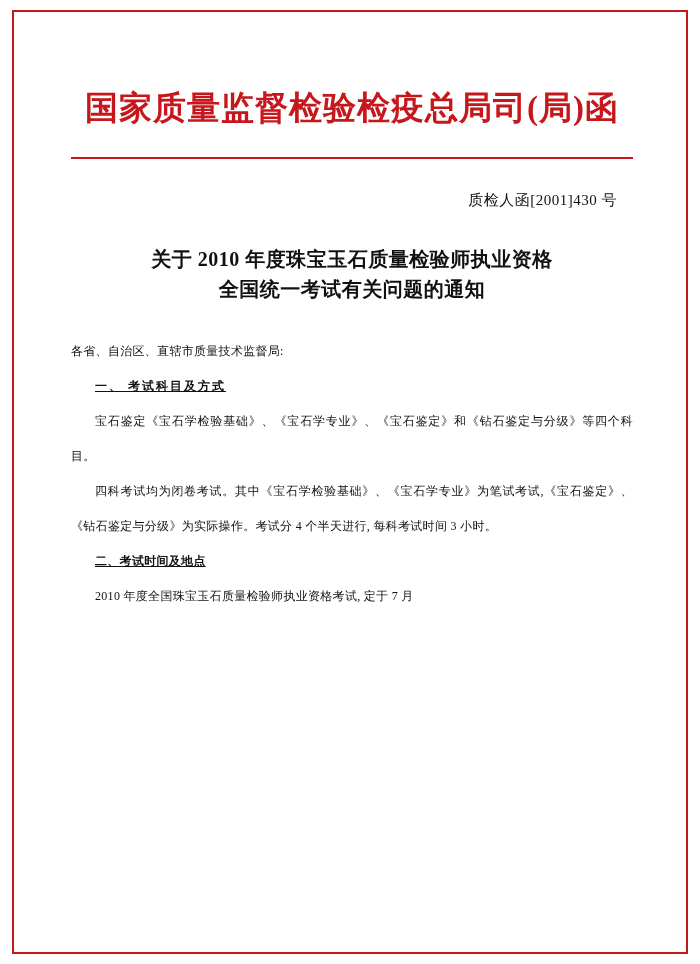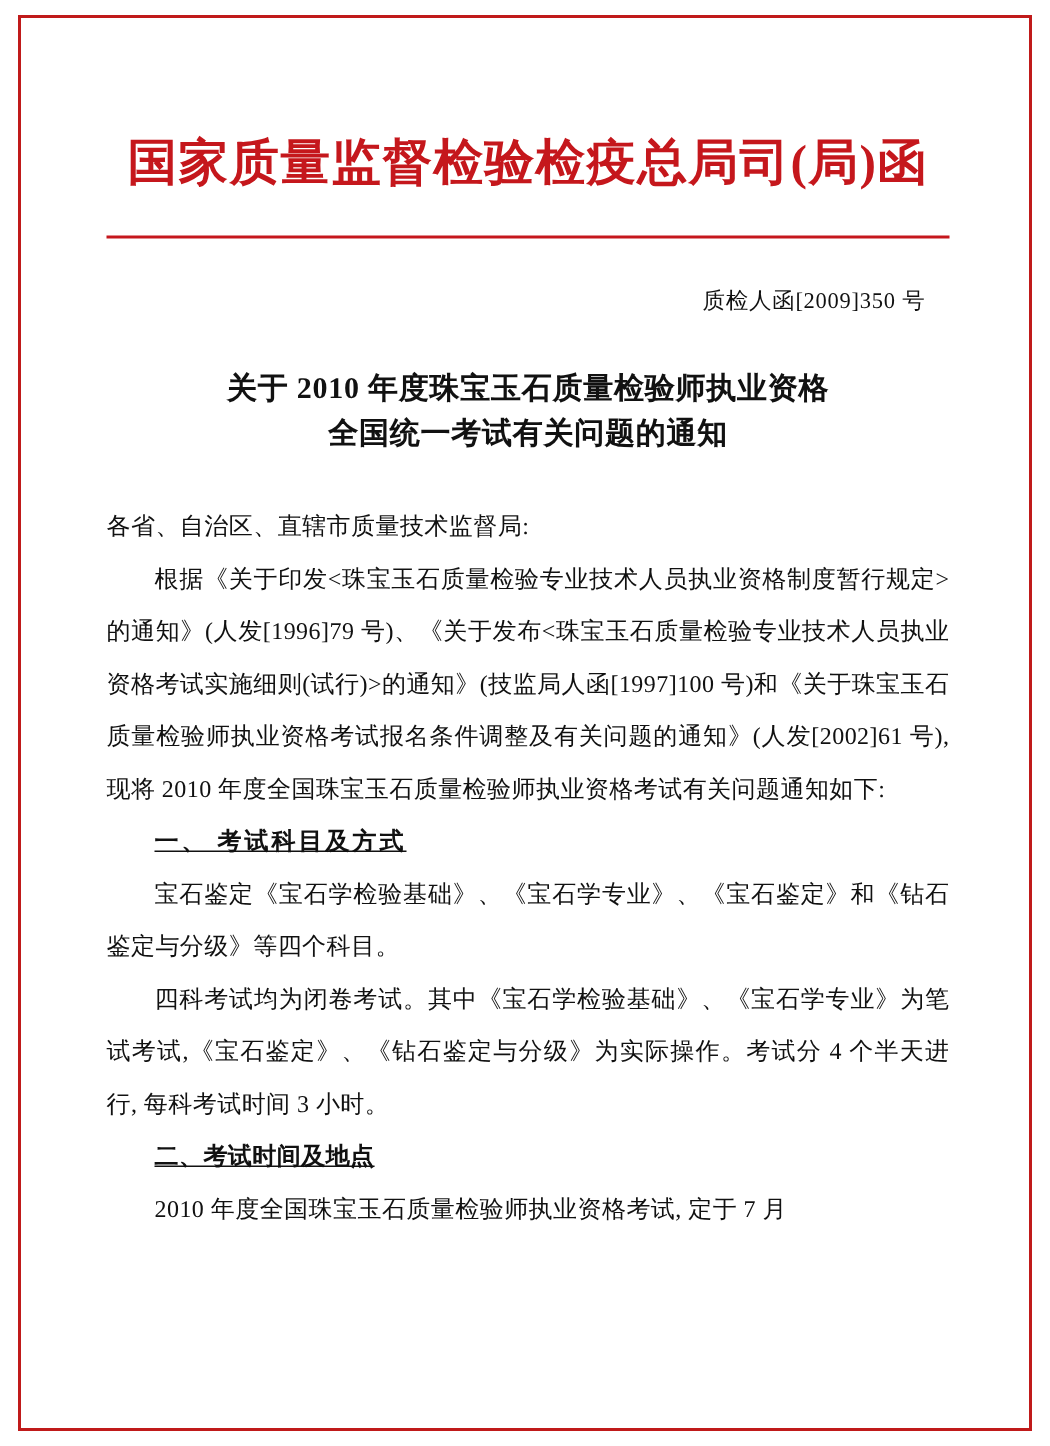--- a/index.html
+++ b/index.html
@@ -72,21 +72,21 @@
     font-size: 20px;
     line-height: 30px;
     margin-top: 34px;
     letter-spacing: 0.5px;
   }
   .doc-title-line { display: block; }
 
   
   .body-text {
     margin-top: 30px;
-    font-size: 16px;
+    font-size: 12px;
     line-height: 35px;
     text-align: justify;
     text-justify: inter-ideograph;
     letter-spacing: 0.3px;
   }
 
   .salutation {
     margin: 0;
   }
 
@@ -108,30 +108,29 @@
 </style>
 </head>
 <body>
 
 <div class="page-frame">
   <div class="page-inner">
 
     <div class="masthead">国家质量监督检验检疫总局司(局)函</div>
     <div class="masthead-rule"></div>
 
-    <div class="doc-number">质检人函[2009]350 号</div>
+    <div class="doc-number">质检人函[2001]430 号</div>
 
     <div class="doc-title">
       <span class="doc-title-line">关于 2010 年度珠宝玉石质量检验师执业资格</span>
       <span class="doc-title-line">全国统一考试有关问题的通知</span>
     </div>
 
     <div class="body-text">
       <p class="salutation">各省、自治区、直辖市质量技术监督局:</p>
-      <p class="para">根据《关于印发&lt;珠宝玉石质量检验专业技术人员执业资格制度暂行规定&gt;的通知》(人发[1996]79 号)、《关于发布&lt;珠宝玉石质量检验专业技术人员执业资格考试实施细则(试行)&gt;的通知》(技监局人函[1997]100 号)和《关于珠宝玉石质量检验师执业资格考试报名条件调整及有关问题的通知》(人发[2002]61 号), 现将 2010 年度全国珠宝玉石质量检验师执业资格考试有关问题通知如下:</p>
 
       <p class="section-heading spaced">一、 考试科目及方式</p>
       <p class="para">宝石鉴定《宝石学检验基础》、《宝石学专业》、《宝石鉴定》和《钻石鉴定与分级》等四个科目。</p>
       <p class="para">四科考试均为闭卷考试。其中《宝石学检验基础》、《宝石学专业》为笔试考试,《宝石鉴定》、《钻石鉴定与分级》为实际操作。考试分 4 个半天进行, 每科考试时间 3 小时。</p>
 
       <p class="section-heading">二、考试时间及地点</p>
       <p class="para">2010 年度全国珠宝玉石质量检验师执业资格考试, 定于 7 月</p>
     </div>
 
   </div>

